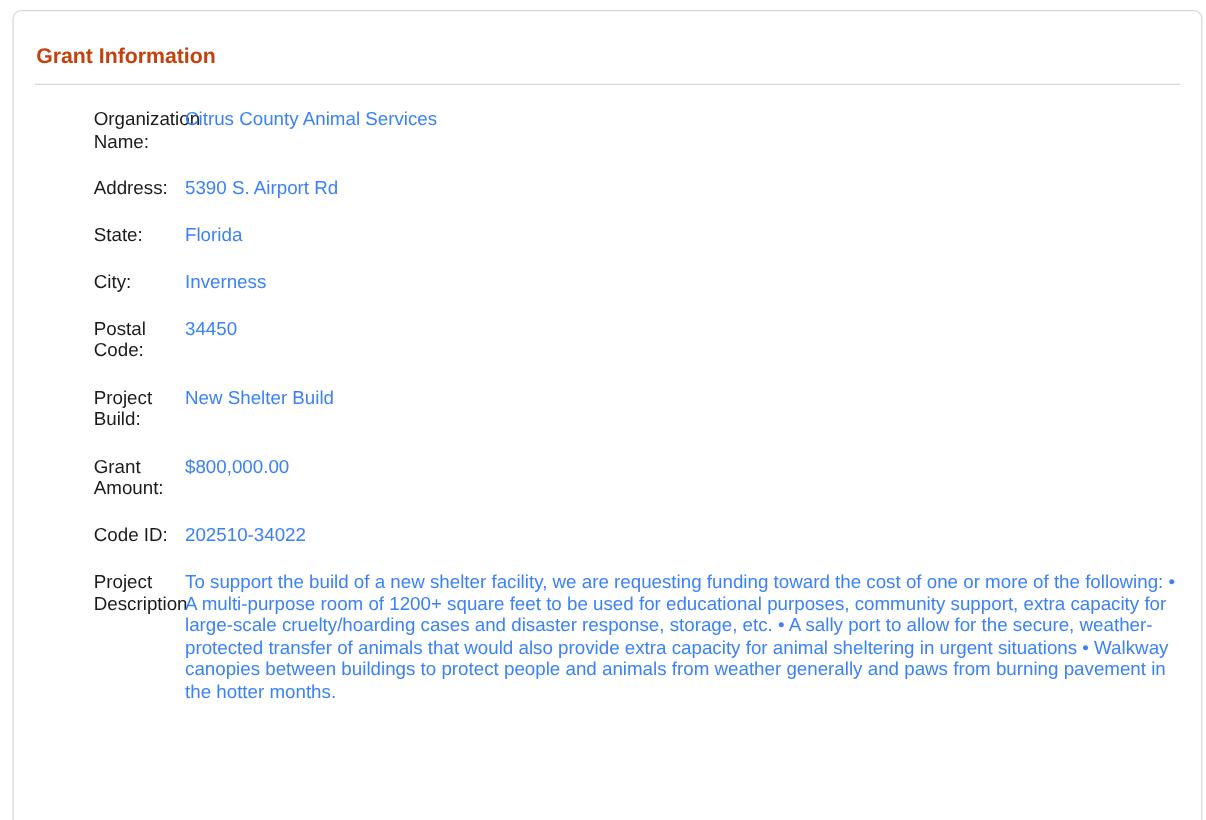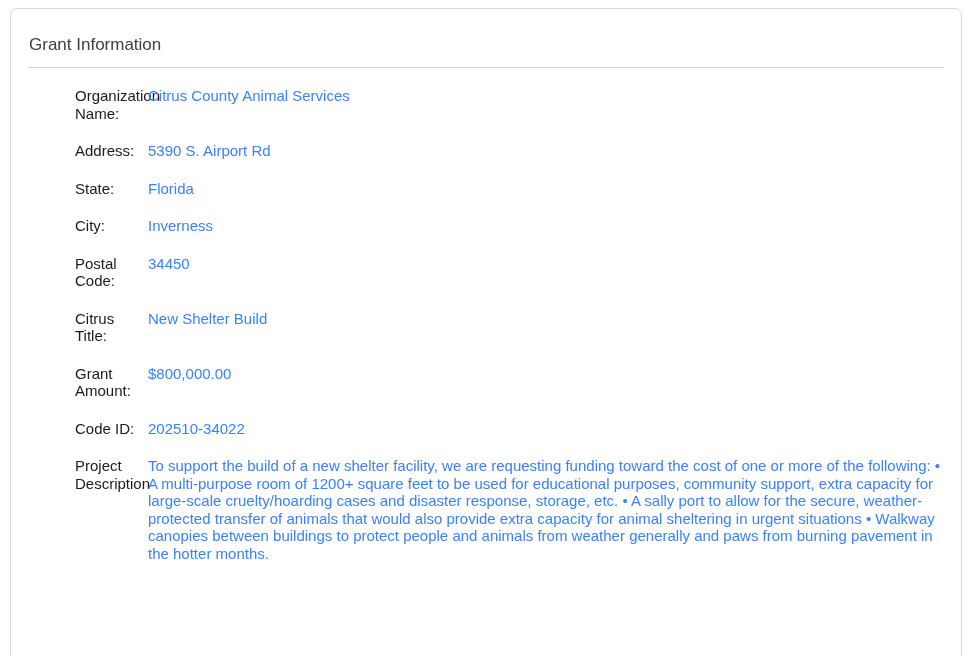--- a/index.html
+++ b/index.html
@@ -17,22 +17,22 @@
     top: 8px;
     width: 952px;
     height: 760px; 
     background: #ffffff;
     border: 1px solid #d9d9d9;
     border-radius: 7px;
     padding: 26px 17px 20px 17px;
   }
   .card-title {
     font-size: 17px;
-    font-weight: 400;
-    color: #404040;
+    font-weight: 700;
+    color: #c2410c;
     padding-left: 1px;
   }
   .divider {
     border: none;
     border-top: 1px solid #d7d7d7;
     margin: 12px 0 9px 0;
   }
   .fields {
     width: 100%;
   }
@@ -82,21 +82,21 @@
       <div class="label">City:</div>
       <div class="value">Inverness</div>
     </div>
 
     <div class="row">
       <div class="label">Postal Code:</div>
       <div class="value">34450</div>
     </div>
 
     <div class="row">
-      <div class="label">Citrus Title:</div>
+      <div class="label">Project Build:</div>
       <div class="value">New Shelter Build</div>
     </div>
 
     <div class="row">
       <div class="label">Grant Amount:</div>
       <div class="value">$800,000.00</div>
     </div>
 
 
     <div class="row">

